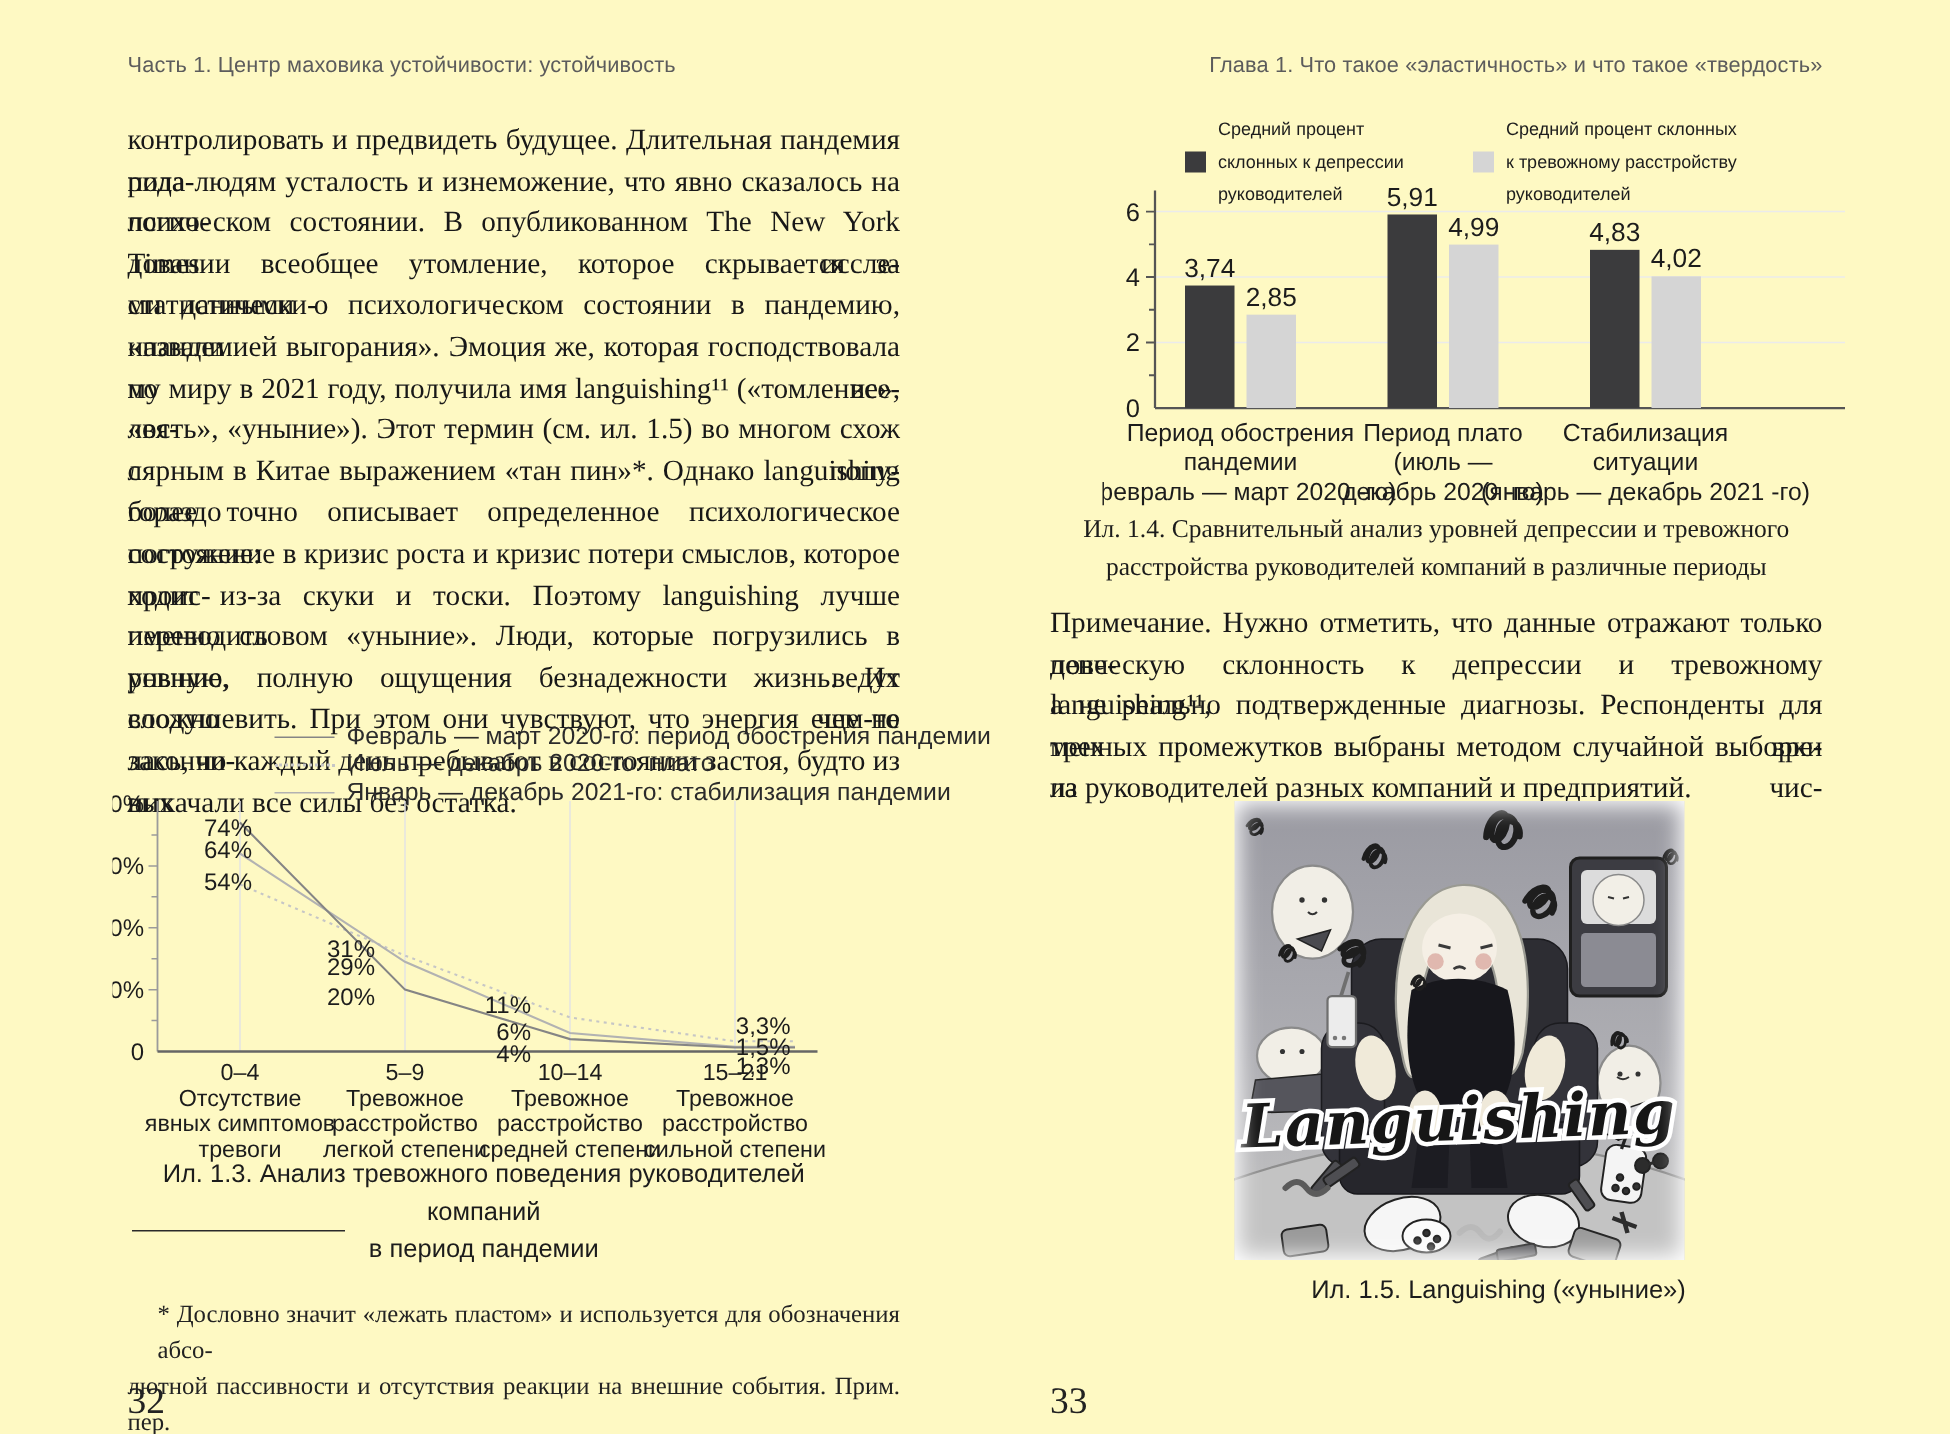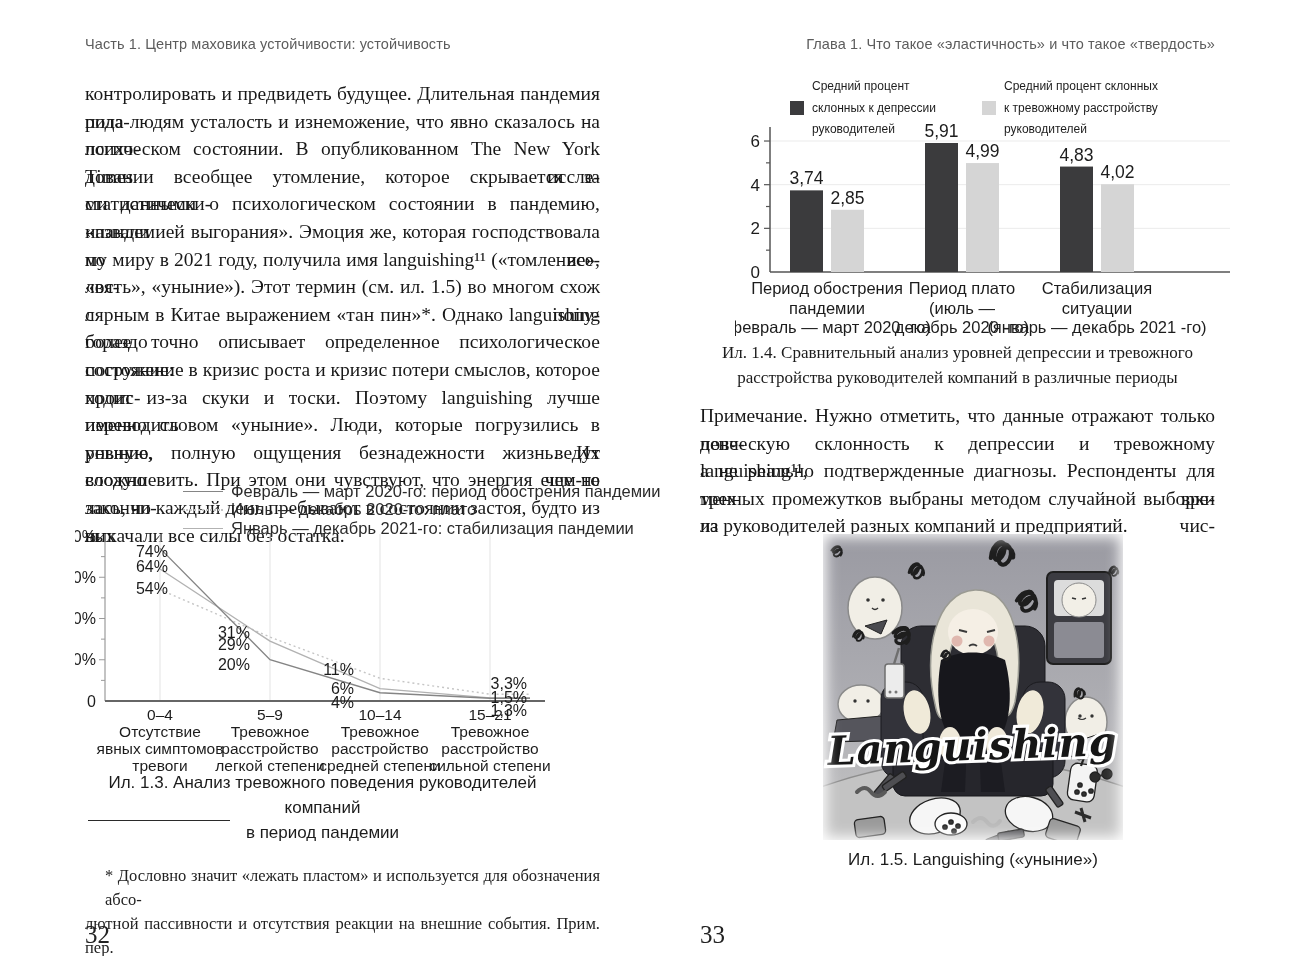--- a/index.html
+++ b/index.html
@@ -1,17 +1,17 @@
 <!DOCTYPE html>
 <html><head>
 <meta charset="utf-8">
 <style>
   html,body{margin:0;padding:0;background:#e8e8e8;}
   .spread{
-    position:relative;width:1300px;height:956px;background:#ffffff;
+    position:relative;width:1300px;height:956px;background:#fef9c3;
     overflow:hidden;font-family:"Liberation Serif", serif;color:#1a1a1a;
   }
   .abs{position:absolute;}
   .running-head{
     font-family:"Liberation Sans", sans-serif;font-size:14.5px;color:#5c5c5c;
     letter-spacing:.1px;
   }
   .body-text{width:515px;font-size:19.5px;line-height:27.6px;color:#181818;}
   .body-text .bline{text-align:justify;text-align-last:justify;white-space:normal;height:27.6px;overflow:visible;}
   .body-text .bline.last{text-align-last:left;}
@@ -331,21 +331,21 @@
       </g>
       <path d="M252,278 l16,6 M258,274 l4,14" stroke="#2c2c2c" stroke-width="3"></path>
     </g>
 
     <text x="150" y="226" text-anchor="middle" transform="rotate(-2 150 226)" style="font-family:'DejaVu Serif',serif;font-style:italic;font-weight:bold;font-size:40px;
                  fill:#161616;stroke:#ffffff;stroke-width:6px;paint-order:stroke;letter-spacing:1px;">Languishing</text>
 
     <rect x="-12" y="-12" width="324" height="330" fill="none" stroke="#ffffff" stroke-width="30" filter="url(#blurEdge)"></rect>
   </svg>
 
-  <div class="abs caption" style="left:823px;top:847px;width:300px;">Ил. 1.5. Languishing («уныние»)</div>
+  <div class="abs caption" style="left:849px;top:847px;width:300px;">Ил. 1.5. Languishing («уныние»)</div>
 
   <div class="abs pagenum" style="left:700px;top:884px;width:515px;text-align:left;">33</div>
 
 <div class="bc-item" style="left: 790px; top: 76px;">
       <span class="sw" style="background: rgb(59, 59, 61);"></span>
       <span>
         <div>Средний процент</div>
         <div>склонных к депрессии</div>
         <div>руководителей</div>
       </span>

